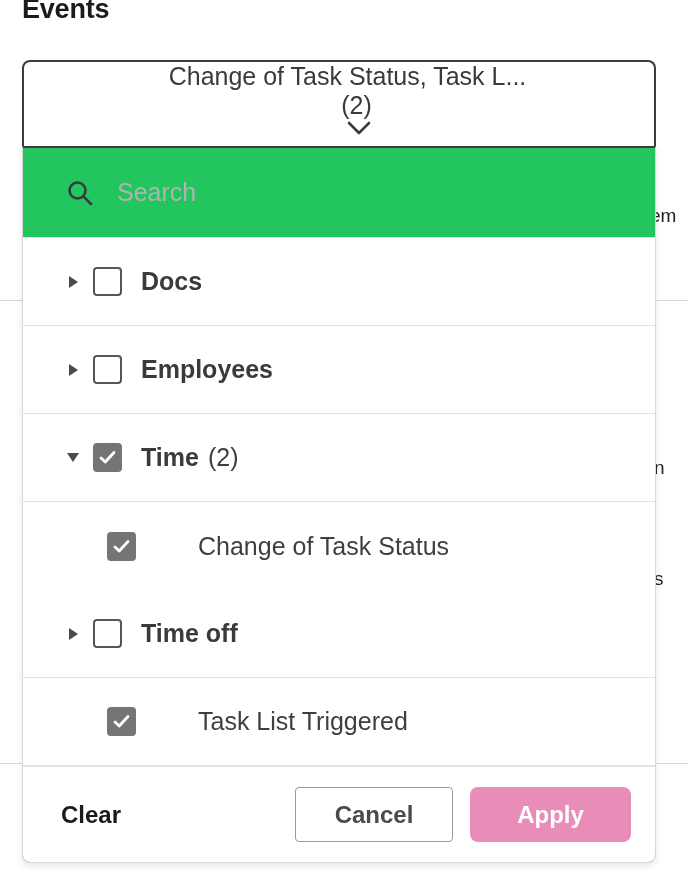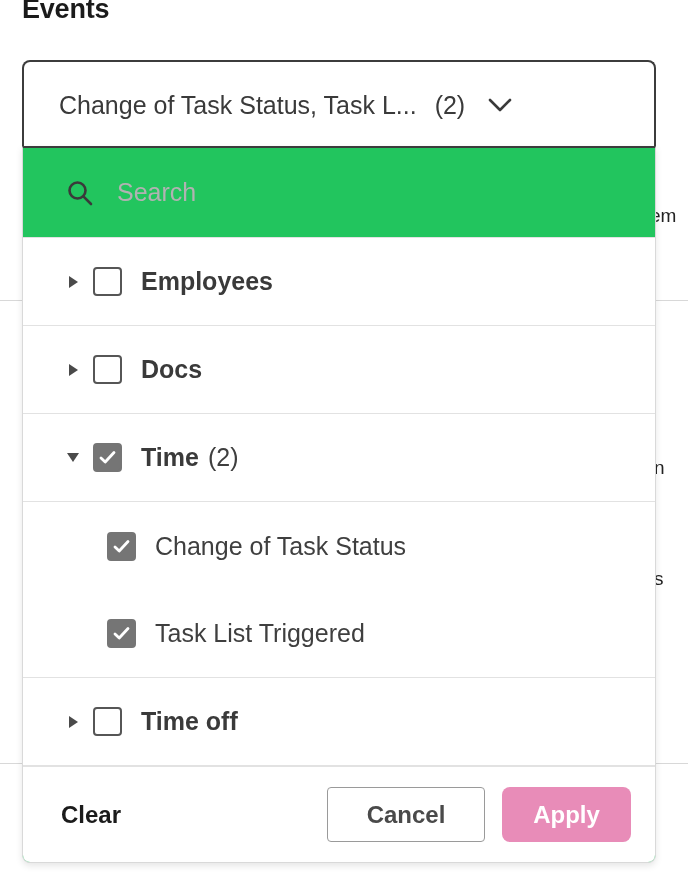--- a/index.html
+++ b/index.html
@@ -59,20 +59,21 @@
     height: 88px;
     box-sizing: border-box;
     border: 2px solid #3c3c3c;
     border-bottom: none;
     border-radius: 8px 8px 0 0;
     background: #ffffff;
     display: flex;
     align-items: center;
     padding: 0 18px 0 35px;
     z-index: 4;
+    flex-direction: column;
   }
   #select-value {
     font-size: 25px;
     color: #3a3a3a;
     white-space: nowrap;
     overflow: hidden;
     flex: 0 1 auto;
   }
   #select-count {
     font-size: 25px;
@@ -140,20 +141,21 @@
     box-sizing: border-box;
     height: 88px;
     padding-left: 42px;
     border-bottom: 1px solid #e2e2e2;
     background: #ffffff;
   }
   .opt-row.child {
     height: 88px;
     padding-left: 84px;
     border-bottom: none;
+    gap: 43px;
   }
   .opt-row.child.last-child {
     border-bottom: 1px solid #e2e2e2;
   }
 
   .twisty {
     flex: 0 0 auto;
     width: 16px;
     height: 16px;
     margin-right: 12px;
@@ -245,21 +247,21 @@
     margin-right: 17px;
   }
   #apply-button {
     font-family: "Liberation Sans", sans-serif;
     font-size: 24px;
     font-weight: bold;
     color: #ffffff;
     background: #e88cb8;
     border: none;
     border-radius: 8px;
-    width: 129px;
+    width: 161px;
     height: 55px;
     cursor: pointer;
   }
 </style>
 </head>
 <body>
 
 <div id="bg-layer">
     <div class="bg-divider" style="top: 300px;"></div>
     <div class="bg-divider" style="top: 763px;"></div>
@@ -291,28 +293,28 @@
     </span>
     <input id="search-input" type="text" placeholder="Search" style="">
   </div>
 
   <div id="options-list">
       <div class="opt-row">
         <span class="twisty">
           <span class="tri-right"></span>
         </span>
         <span class="cbox unchecked"></span>
-        <span class="opt-label bold">Employees</span>
+        <span class="opt-label bold">Docs</span>
       </div>
       <div class="opt-row">
         <span class="twisty">
           <span class="tri-right"></span>
         </span>
         <span class="cbox unchecked"></span>
-        <span class="opt-label bold">Docs</span>
+        <span class="opt-label bold">Employees</span>
       </div>
       <div class="opt-row">
         <span class="twisty">
           <span class="tri-down"></span>
         </span>
         <span class="cbox checked">
           <svg width="19" height="19" viewBox="0 0 19 19">
             <path d="M3 10 L7.2 14 L16 4.5" fill="none" stroke="#ffffff" stroke-width="2.8" stroke-linecap="round" stroke-linejoin="round"></path>
           </svg>
         </span>
@@ -320,34 +322,34 @@
         <span class="opt-count">(2)</span>
       </div>
       <div class="opt-row child">
         <span class="cbox checked">
           <svg width="19" height="19" viewBox="0 0 19 19">
             <path d="M3 10 L7.2 14 L16 4.5" fill="none" stroke="#ffffff" stroke-width="2.8" stroke-linecap="round" stroke-linejoin="round"></path>
           </svg>
         </span>
         <span class="opt-label">Change of Task Status</span>
       </div>
+      <div class="opt-row">
+        <span class="twisty">
+          <span class="tri-right"></span>
+        </span>
+        <span class="cbox unchecked"></span>
+        <span class="opt-label bold">Time off</span>
+      </div>
       <div class="opt-row child last-child">
         <span class="cbox checked">
           <svg width="19" height="19" viewBox="0 0 19 19">
             <path d="M3 10 L7.2 14 L16 4.5" fill="none" stroke="#ffffff" stroke-width="2.8" stroke-linecap="round" stroke-linejoin="round"></path>
           </svg>
         </span>
         <span class="opt-label">Task List Triggered</span>
-      </div>
-      <div class="opt-row">
-        <span class="twisty">
-          <span class="tri-right"></span>
-        </span>
-        <span class="cbox unchecked"></span>
-        <span class="opt-label bold">Time off</span>
       </div>
     </div>
 
   <div id="dropdown-footer" style="border-top: 1px solid rgb(226, 226, 226);">
     <button id="clear-button">Clear</button>
     <span id="footer-spacer"></span>
     <button id="cancel-button">Cancel</button>
     <button id="apply-button">Apply</button>
   </div>
 </div>

